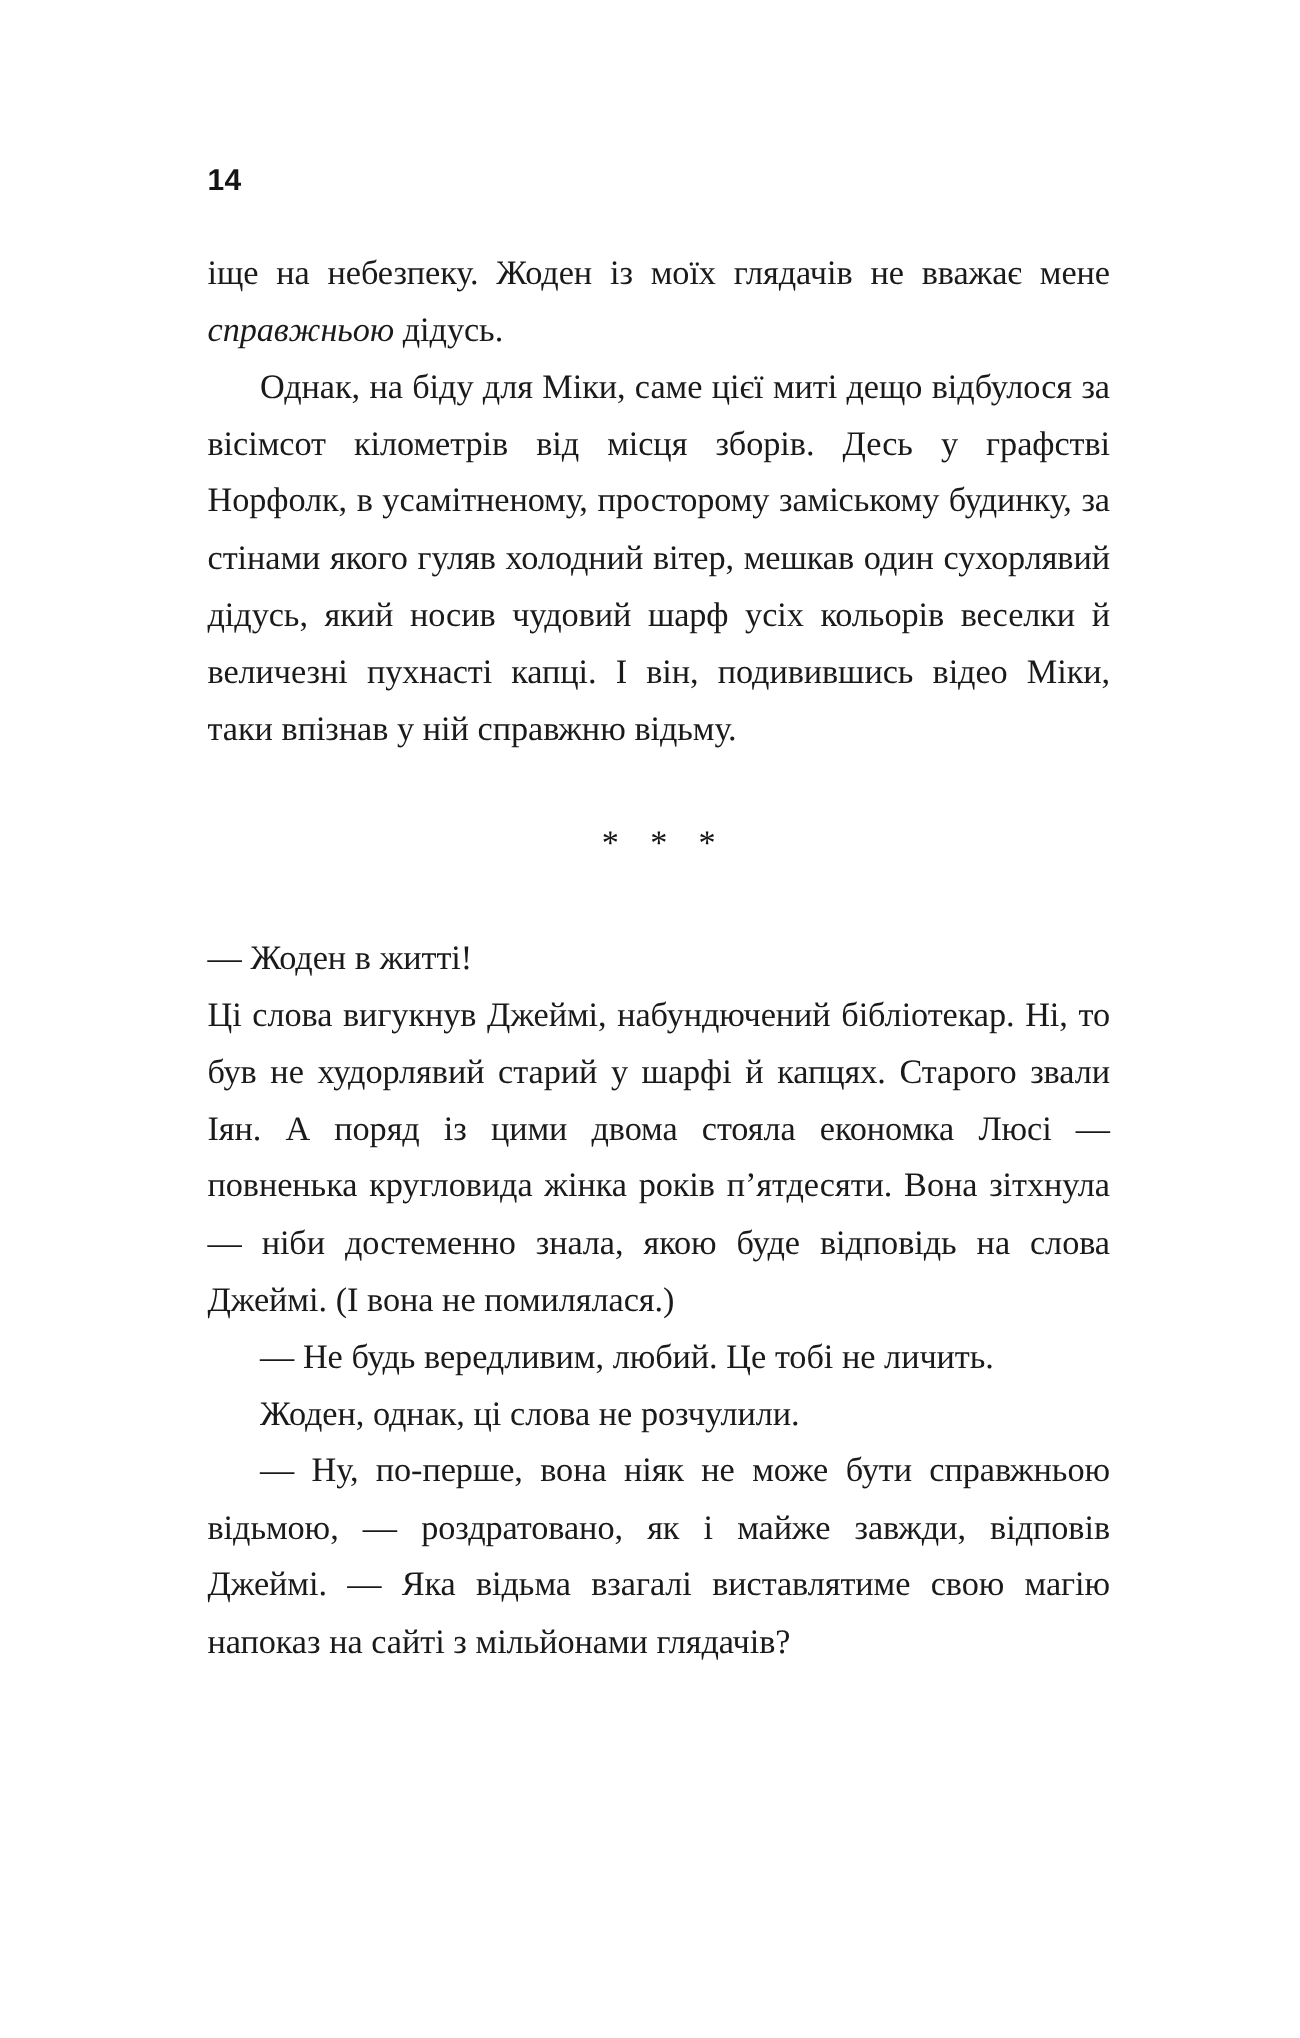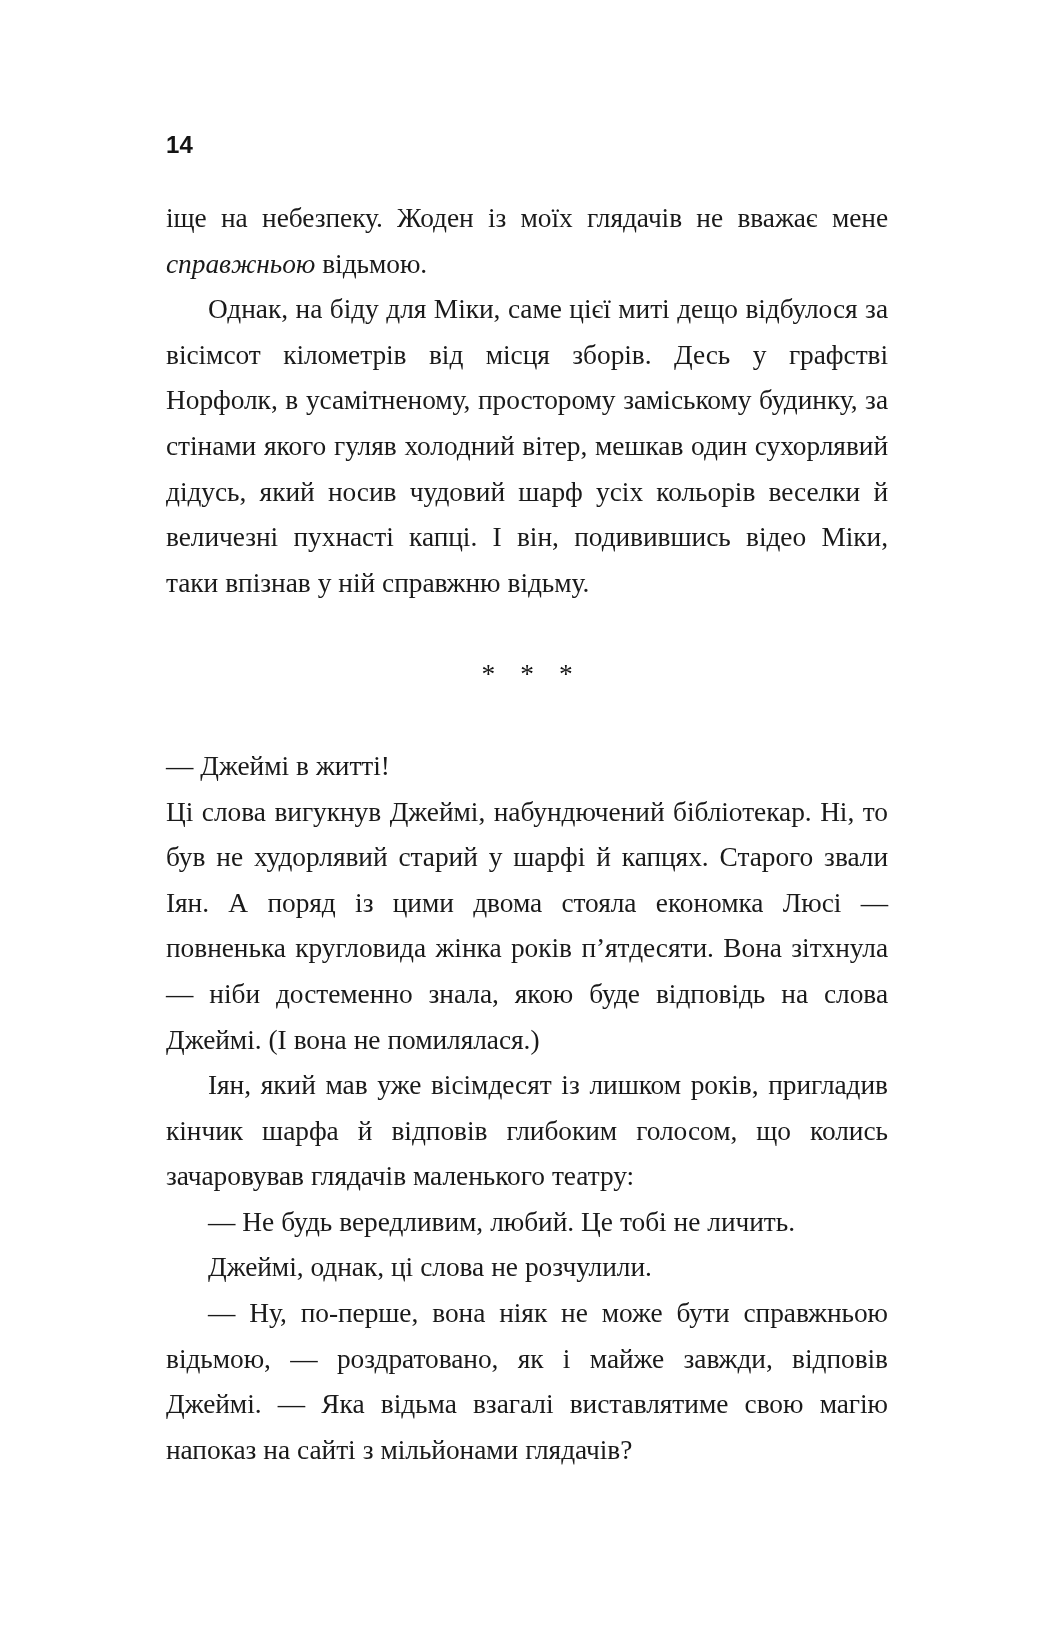--- a/index.html
+++ b/index.html
@@ -88,51 +88,48 @@
 </head>
 <body>
 
 <div class="page">
 
   <div class="folio">14</div>
 
   <div class="textblock">
 
     <p class="cont last-line-left">
-      <span>іще на небезпеку. Жоден із моїх глядачів не вважає мене </span><span class="ital">справжньою</span><span> відьмою.</span>
+      <span>іще на небезпеку. Жоден із моїх глядачів не вважає мене </span><span class="ital">справжньою</span><span> дідусь.</span>
     </p>
 
     <p class="indent last-line-left">
       <span>Однак, на біду для Міки, саме цієї миті дещо відбулося за вісімсот кілометрів від місця зборів. Десь у графстві Норфолк, в усамітненому, просторому заміському будинку, за стінами якого гуляв холодний вітер, мешкав один сухорлявий дідусь, який носив чудовий шарф усіх кольорів веселки й величезні пухнасті капці. І він, подивившись відео Міки, таки впізнав у ній справжню відьму.</span>
     </p>
 
     <div class="sp-before-divider"></div>
 
     <p class="divider">* * *</p>
 
     <div class="sp-after-divider"></div>
 
     <p class="dlg-flush">
-      <span>— Джеймі в житті!</span>
+      <span>— Жоден в житті!</span>
     </p>
 
     <p class="cont last-line-left">
       <span>Ці слова вигукнув Джеймі, набундючений бібліотекар. Ні, то був не худорлявий старий у шарфі й капцях. Старого звали Іян. А поряд із цими двома стояла економка Люсі — повненька кругловида жінка років п’ятдесяти. Вона зітхнула — ніби достеменно знала, якою буде відповідь на слова Джеймі. (І вона не помилялася.)</span>
     </p>
 
-    <p class="indent last-line-left">
-      <span>Іян, який мав уже вісімдесят із лишком років, пригладив кінчик шарфа й відповів глибоким голосом, що колись зачаровував глядачів маленького театру:</span>
-    </p>
 
     <p class="dlg">
       <span>— Не будь вередливим, любий. Це тобі не личить.</span>
     </p>
 
     <p class="dlg">
-      <span>Джеймі, однак, ці слова не розчулили.</span>
+      <span>Жоден, однак, ці слова не розчулили.</span>
     </p>
 
 
 
     <p class="dlg">
       <span>— Ну, по-перше, вона ніяк не може бути справжньою відьмою, — роздратовано, як і майже завжди, відповів Джеймі. — Яка відьма взагалі виставлятиме свою магію напоказ на сайті з мільйонами глядачів?</span>
     </p>
 
   </div>
 </div>

